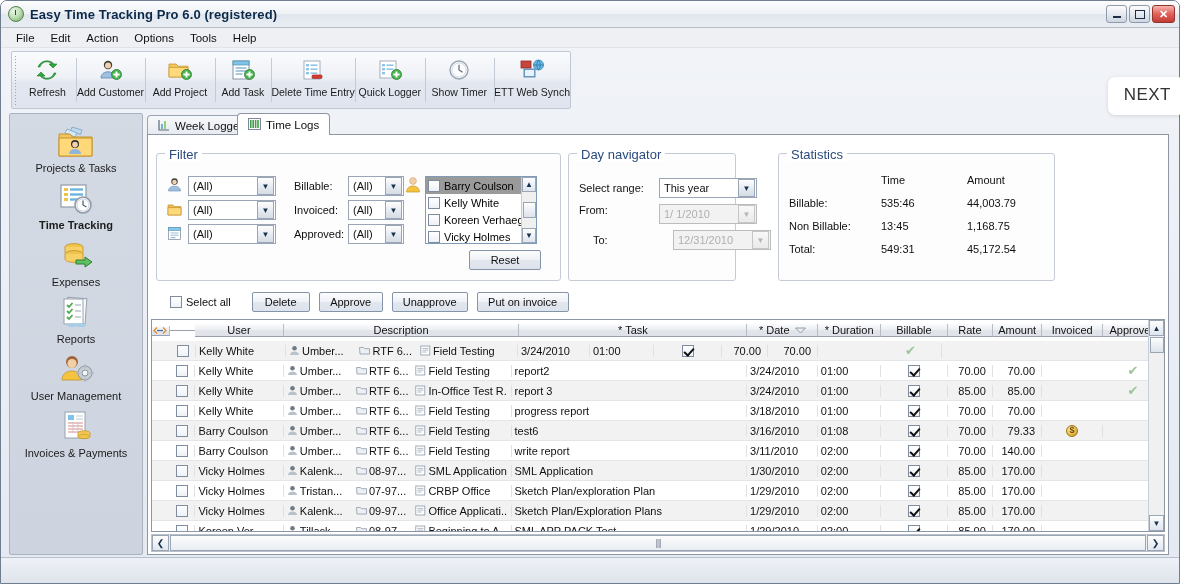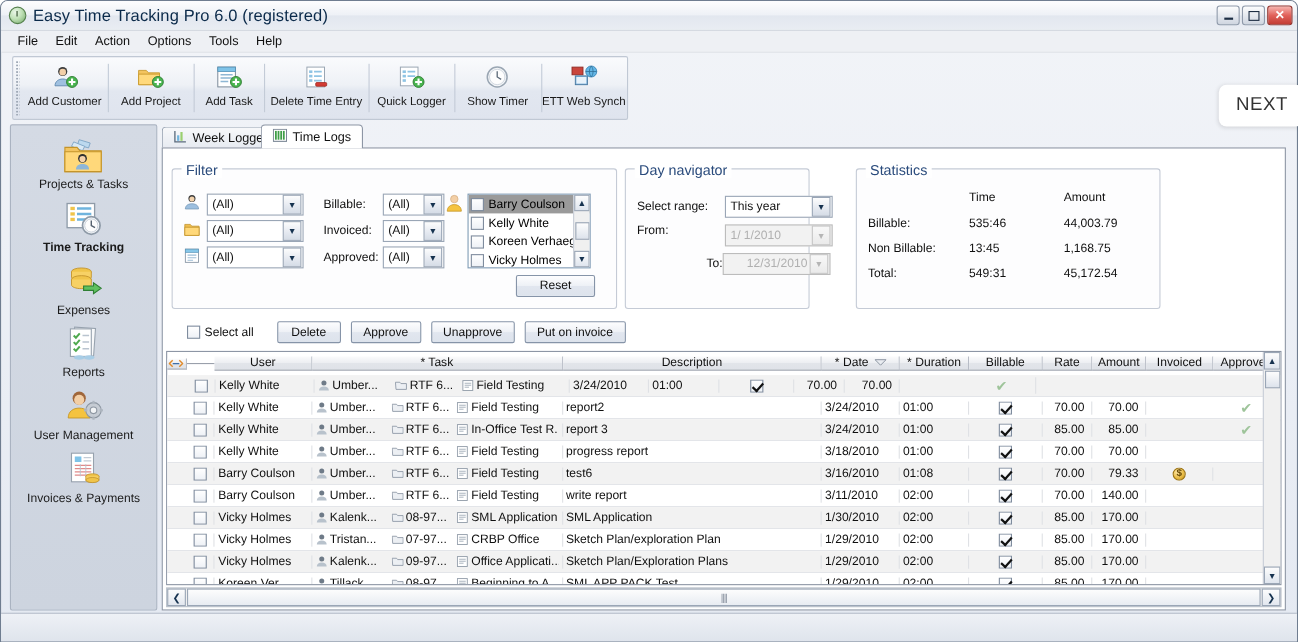--- a/index.html
+++ b/index.html
@@ -35,21 +35,21 @@
     background: radial-gradient(circle at 35% 30%, #eaf6e8 0%, #bfe0b6 45%, #72a868 100%);
     border: 1px solid #55804d;
     position: relative;
   }
   #title-icon::after {
     content: ""; position: absolute; left: 6px; top: 3px;
     width: 1px; height: 5px; background: #2d4a29;
     box-shadow: 1px 5px 0 -0.5px #2d4a29, 2px 5px 0 -0.5px #2d4a29;
   }
   #title-text {
-    font-weight: normal; font-size: 15px; color: #0b2a4a;
+    font-weight: bold; font-size: 13px; color: #0b2a4a;
     letter-spacing: .1px;
   }
   .win-btns { position: absolute; right: 4px; top: 4px; display: flex; gap: 2px; }
   .win-btn {
     width: 21px; height: 18px; border: 1px solid #8f9aaa; border-radius: 3px;
     background: linear-gradient(180deg,#fdfdfd 0%,#e3e7ee 55%,#cfd6e0 100%);
     display: flex; align-items: center; justify-content: center;
     font-size: 11px; color: #20324a; line-height: 1;
   }
   .win-btn.close {
@@ -343,20 +343,29 @@
     <div class="menu-item">File</div>
     <div class="menu-item">Edit</div>
     <div class="menu-item">Action</div>
     <div class="menu-item">Options</div>
     <div class="menu-item">Tools</div>
     <div class="menu-item">Help</div>
   </div>
 
   <div id="toolbar">
 
+    <div class="tb-btn">
+      <div class="tb-ico">
+        <svg width="24" height="24" viewBox="0 0 24 24">
+          <path d="M5 9a7 7 0 0 1 12-3l-3 0 4 4 4-4-3 0A9.5 9.5 0 0 0 3 9z" fill="#2fa83c" stroke="#1d7a28" stroke-width=".6"></path>
+          <path d="M19 15a7 7 0 0 1-12 3l3 0-4-4-4 4 3 0a9.5 9.5 0 0 0 16-3z" fill="#2fa83c" stroke="#1d7a28" stroke-width=".6"></path>
+        </svg>
+      </div>
+      <div class="tb-label">Refresh</div>
+    </div>
 
     <div class="tb-btn wide">
       <div class="tb-ico">
         <svg width="26" height="24" viewBox="0 0 26 24">
           <circle cx="11" cy="7" r="4.2" fill="#3d3d3d"></circle>
           <circle cx="11" cy="7.6" r="3" fill="#f2cfa8"></circle>
           <path d="M4 20c0-4 3.3-6.2 7-6.2S18 16 18 20z" fill="#9fc0e0" stroke="#5c86ad" stroke-width=".8"></path>
           <circle cx="19.5" cy="16.5" r="5" fill="#49b44f" stroke="#2d7b31" stroke-width=".8"></circle>
           <path d="M19.5 13.4v6.2M16.4 16.5h6.2" stroke="#fff" stroke-width="1.9"></path>
         </svg>
@@ -682,21 +691,21 @@
             <span class="arw">▼</span>
           </span>
         </div>
         <div style="position:absolute;left:10px;top:50px;display:flex;align-items:flex-start;">
           <span class="lbl" style="width:80px">From:</span>
           <span class="combo disabled" style="width:98px">
             <span class="val">1/ 1/2010</span>
             <span class="arw">▼</span>
           </span>
         </div>
-        <div style="position:absolute;left:8px;top:76px;display:flex;align-items:center;text-align:right;">
+        <div style="position:absolute;left:24px;top:76px;display:flex;align-items:center;">
           <span class="lbl" style="width:80px">To:</span>
           <span class="combo disabled" style="width:98px">
             <span class="val">12/31/2010</span>
             <span class="arw">▼</span>
           </span>
         </div>
       </div>
 
       <div class="group" id="grp-stats">
         <div class="legend">Statistics</div>
@@ -739,22 +748,22 @@
 
         <div class="grid-row" id="grid-head">
           <div class="gh c-handle">
             <svg width="14" height="9" viewBox="0 0 14 9">
                 <path d="M4 4.5h6" stroke="#3d6ea8" stroke-width="1.2"></path>
                 <path d="M4 1.5L1 4.5 4 7.5M10 1.5l3 3-3 3" stroke="#e08a2a" stroke-width="1.3" fill="none"></path>
               </svg>
           </div>
           <div class="gh c-check"></div>
           <div class="gh c-user">User</div>
+          <div class="gh c-desc">Description</div>
           <div class="gh c-task" style="justify-content:center">* Task</div>
-          <div class="gh c-desc">Description</div>
           <div class="gh c-date">
             <span>* Date</span>
             <span style="margin-left:5px">
               <svg width="11" height="7" viewBox="0 0 11 7">
                   <path d="M0.5 1h10L5.5 6z" fill="#e9ecf0" stroke="#8b94a1" stroke-width=".9"></path>
                 </svg>
             </span>
           </div>
           <div class="gh c-dur">* Duration</div>
           <div class="gh c-bill">Billable</div>

